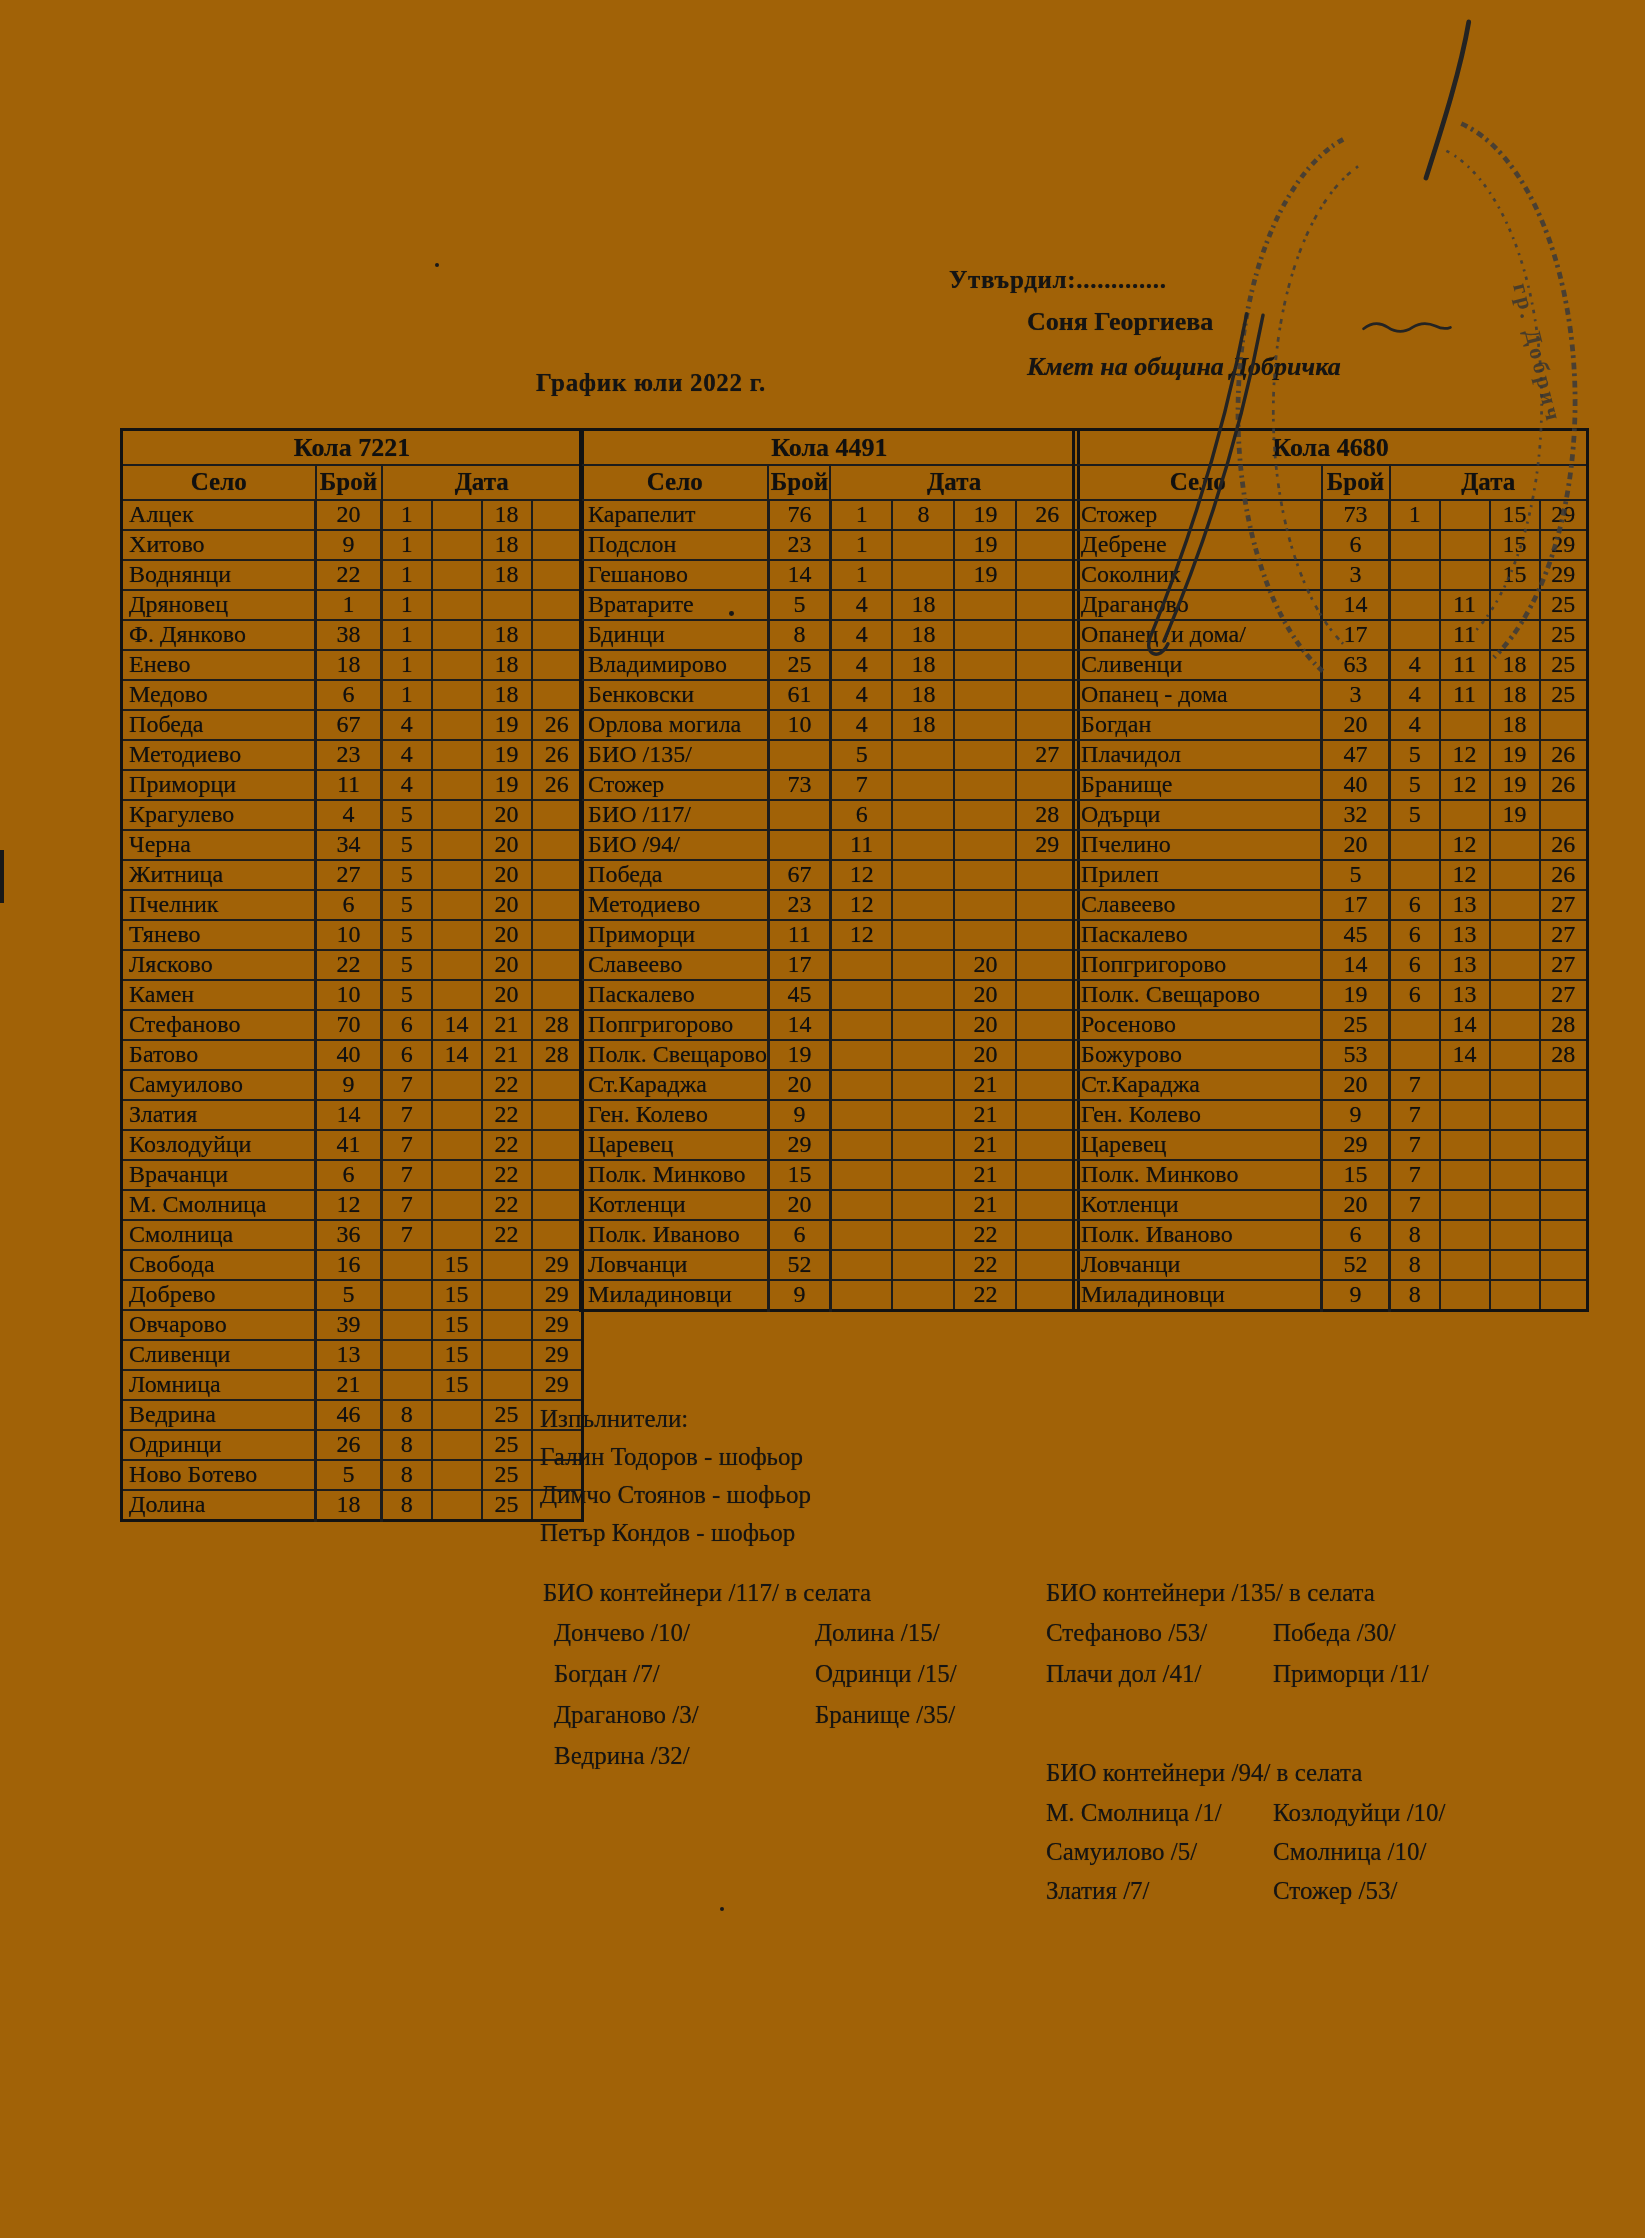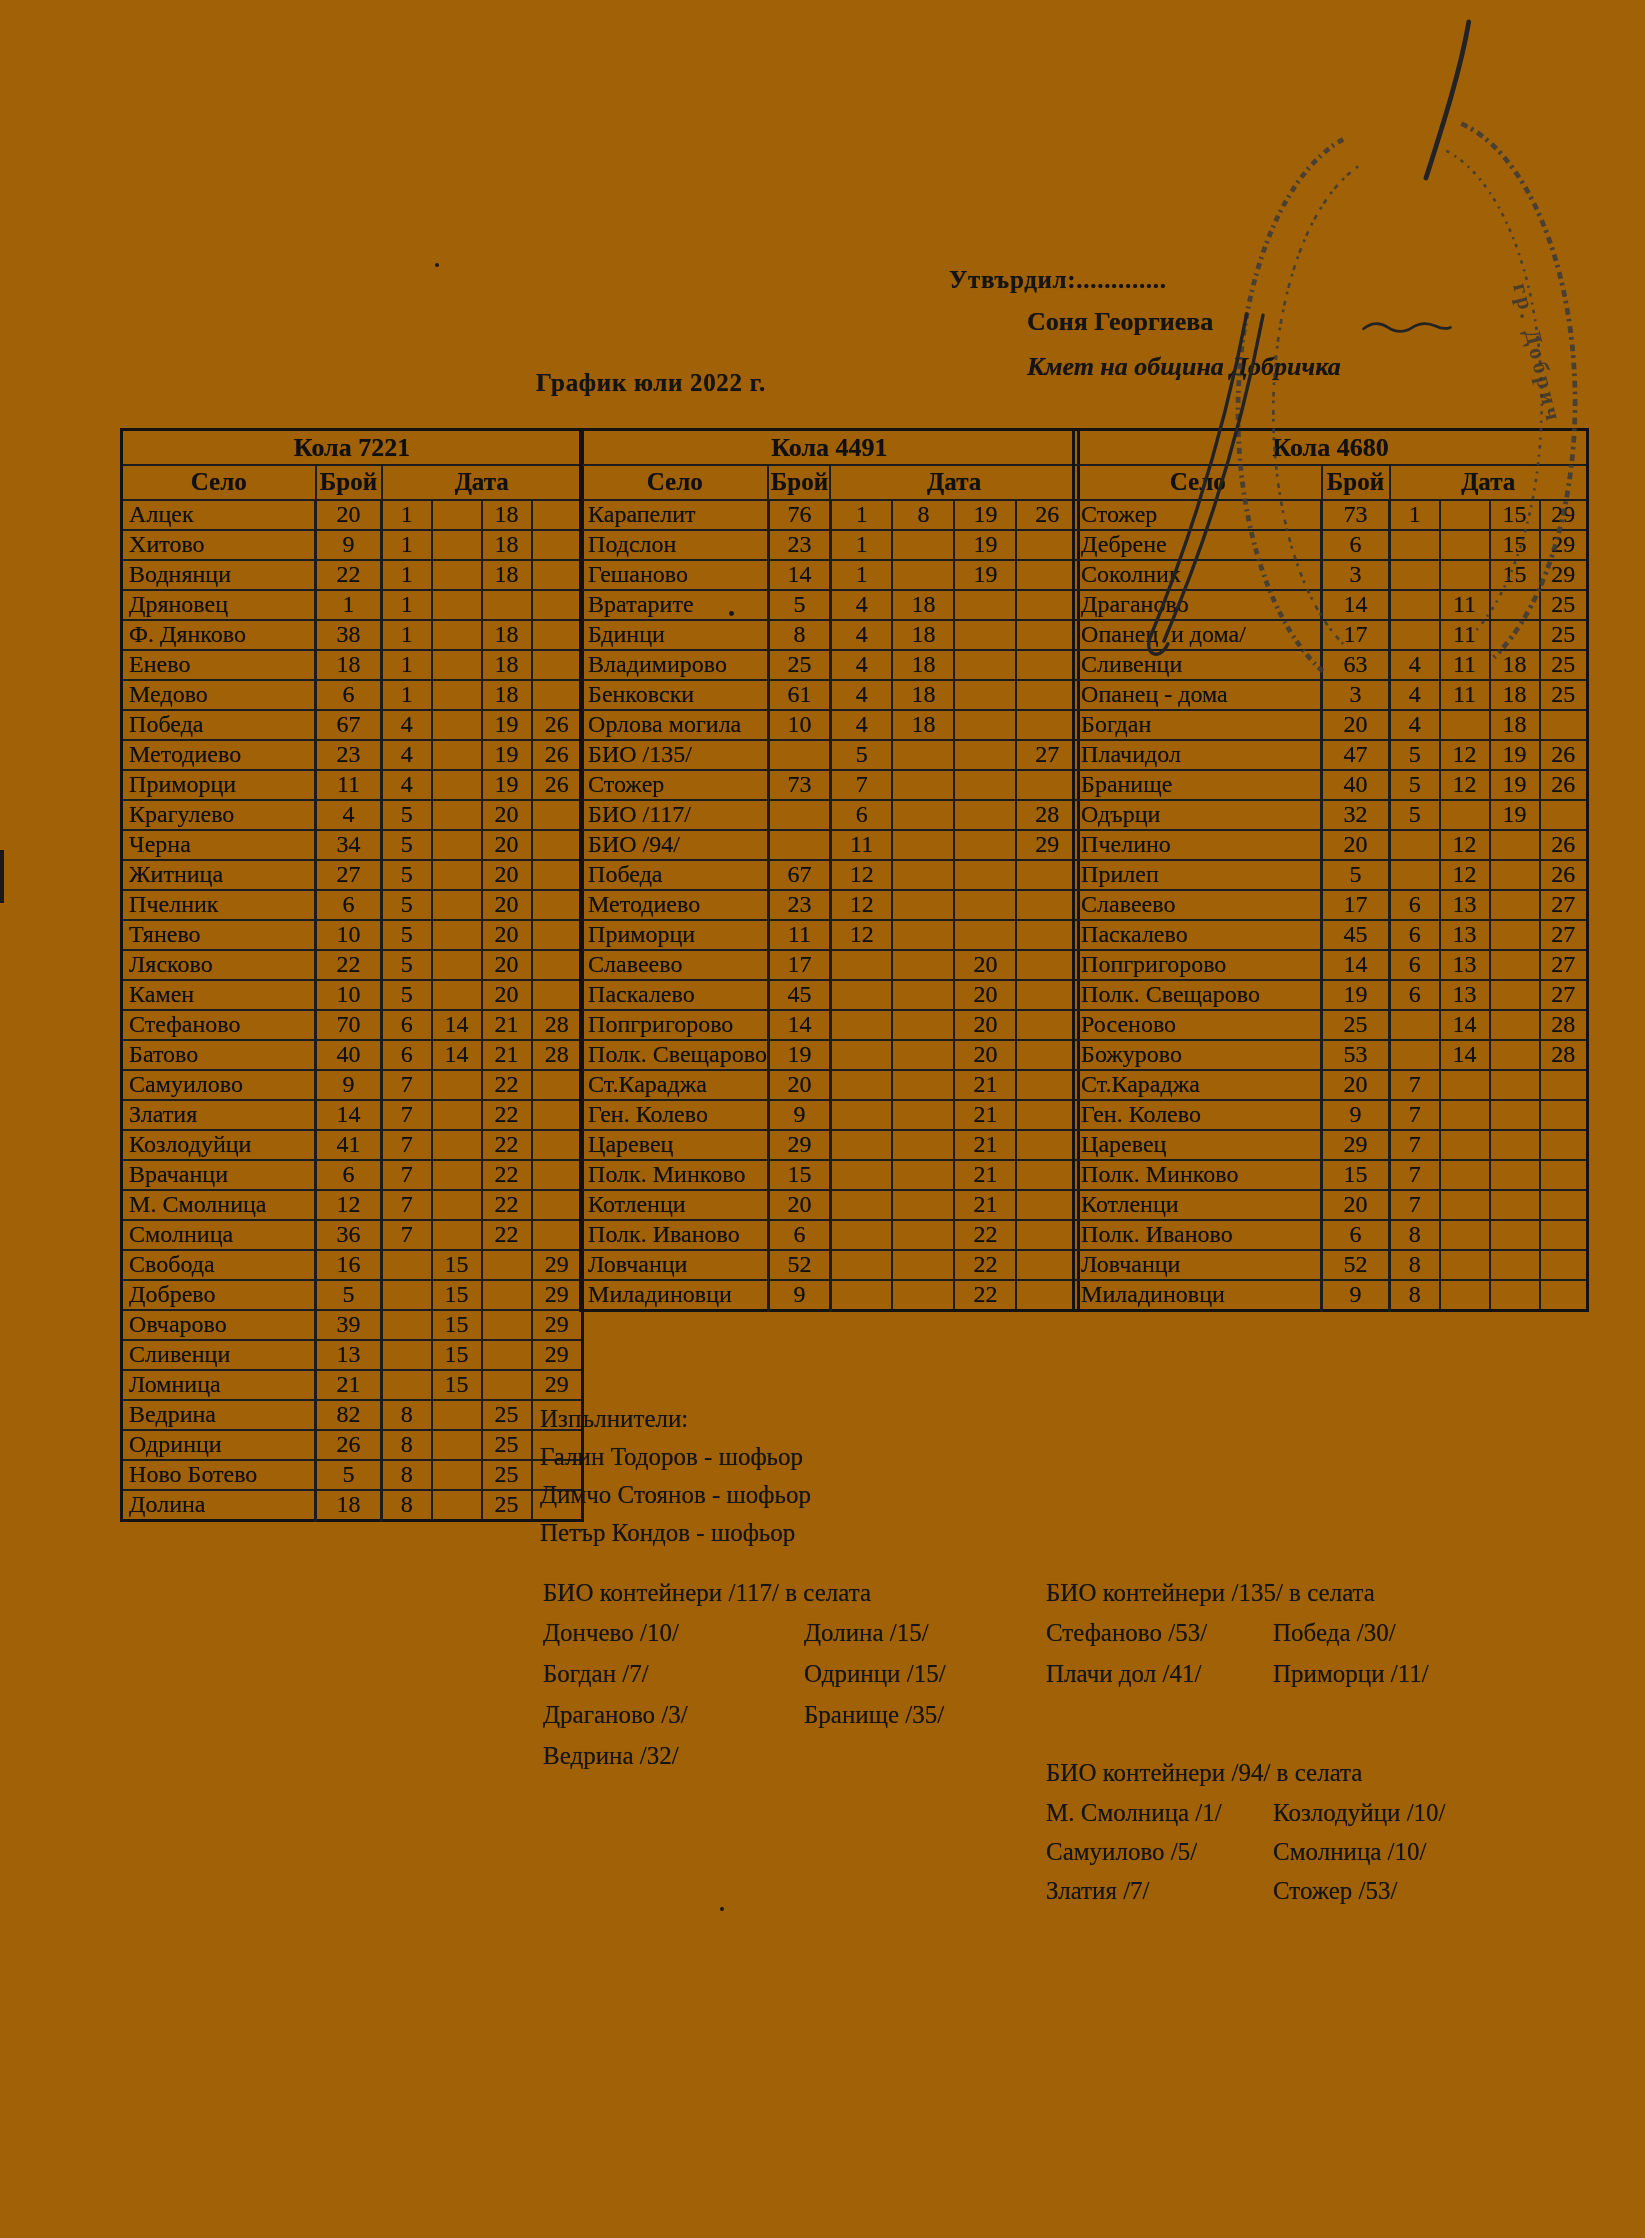--- a/index.html
+++ b/index.html
@@ -25,21 +25,21 @@
   table.sched td.village{text-align:left;padding-left:6.1px;border-right-width:3.4px;}
   table.sched td.count{text-align:center;border-right-width:3.4px;}
   table.sched td.d{text-align:center;}
   
   .execs{left:540px;top:1400px;font-size:25px;line-height:38px;}
   
   .bio{position:absolute;font-size:25px;}
   .bio .bio-head{margin-bottom:12.2px;text-shadow:0 0 0.7px rgba(0,0,0,.5);}
   .bio .bio-row{display:flex;text-shadow:0 0 0.7px rgba(0,0,0,.5);}
   #bio0{left:543px;top:1579px;}
-  #bio0 .bio-row{height:41px;}
+  #bio0 .bio-row{height:41px;margin-left:11px;}
   #bio0 .bl{width:261px;display:inline-block;}
   #bio1{left:1046px;top:1579px;}
   #bio1 .bio-row{height:41px;}
   #bio1 .bl{width:227px;display:inline-block;}
   #bio2{left:1046px;top:1759px;}
   #bio2 .bio-row{height:39px;}
   #bio2 .bl{width:227px;display:inline-block;}
   
   svg.overlay{position:absolute;left:0;top:0;pointer-events:none;}
   
@@ -310,21 +310,21 @@
           <tr>
             <td class="village">Ломница</td>
             <td class="count">21</td>
             <td class="d"></td>
             <td class="d">15</td>
             <td class="d"></td>
             <td class="d">29</td>
           </tr>
           <tr>
             <td class="village">Ведрина</td>
-            <td class="count">82</td>
+            <td class="count">46</td>
             <td class="d">8</td>
             <td class="d"></td>
             <td class="d">25</td>
             <td class="d"></td>
           </tr>
           <tr>
             <td class="village">Одринци</td>
             <td class="count">26</td>
             <td class="d">8</td>
             <td class="d"></td>

